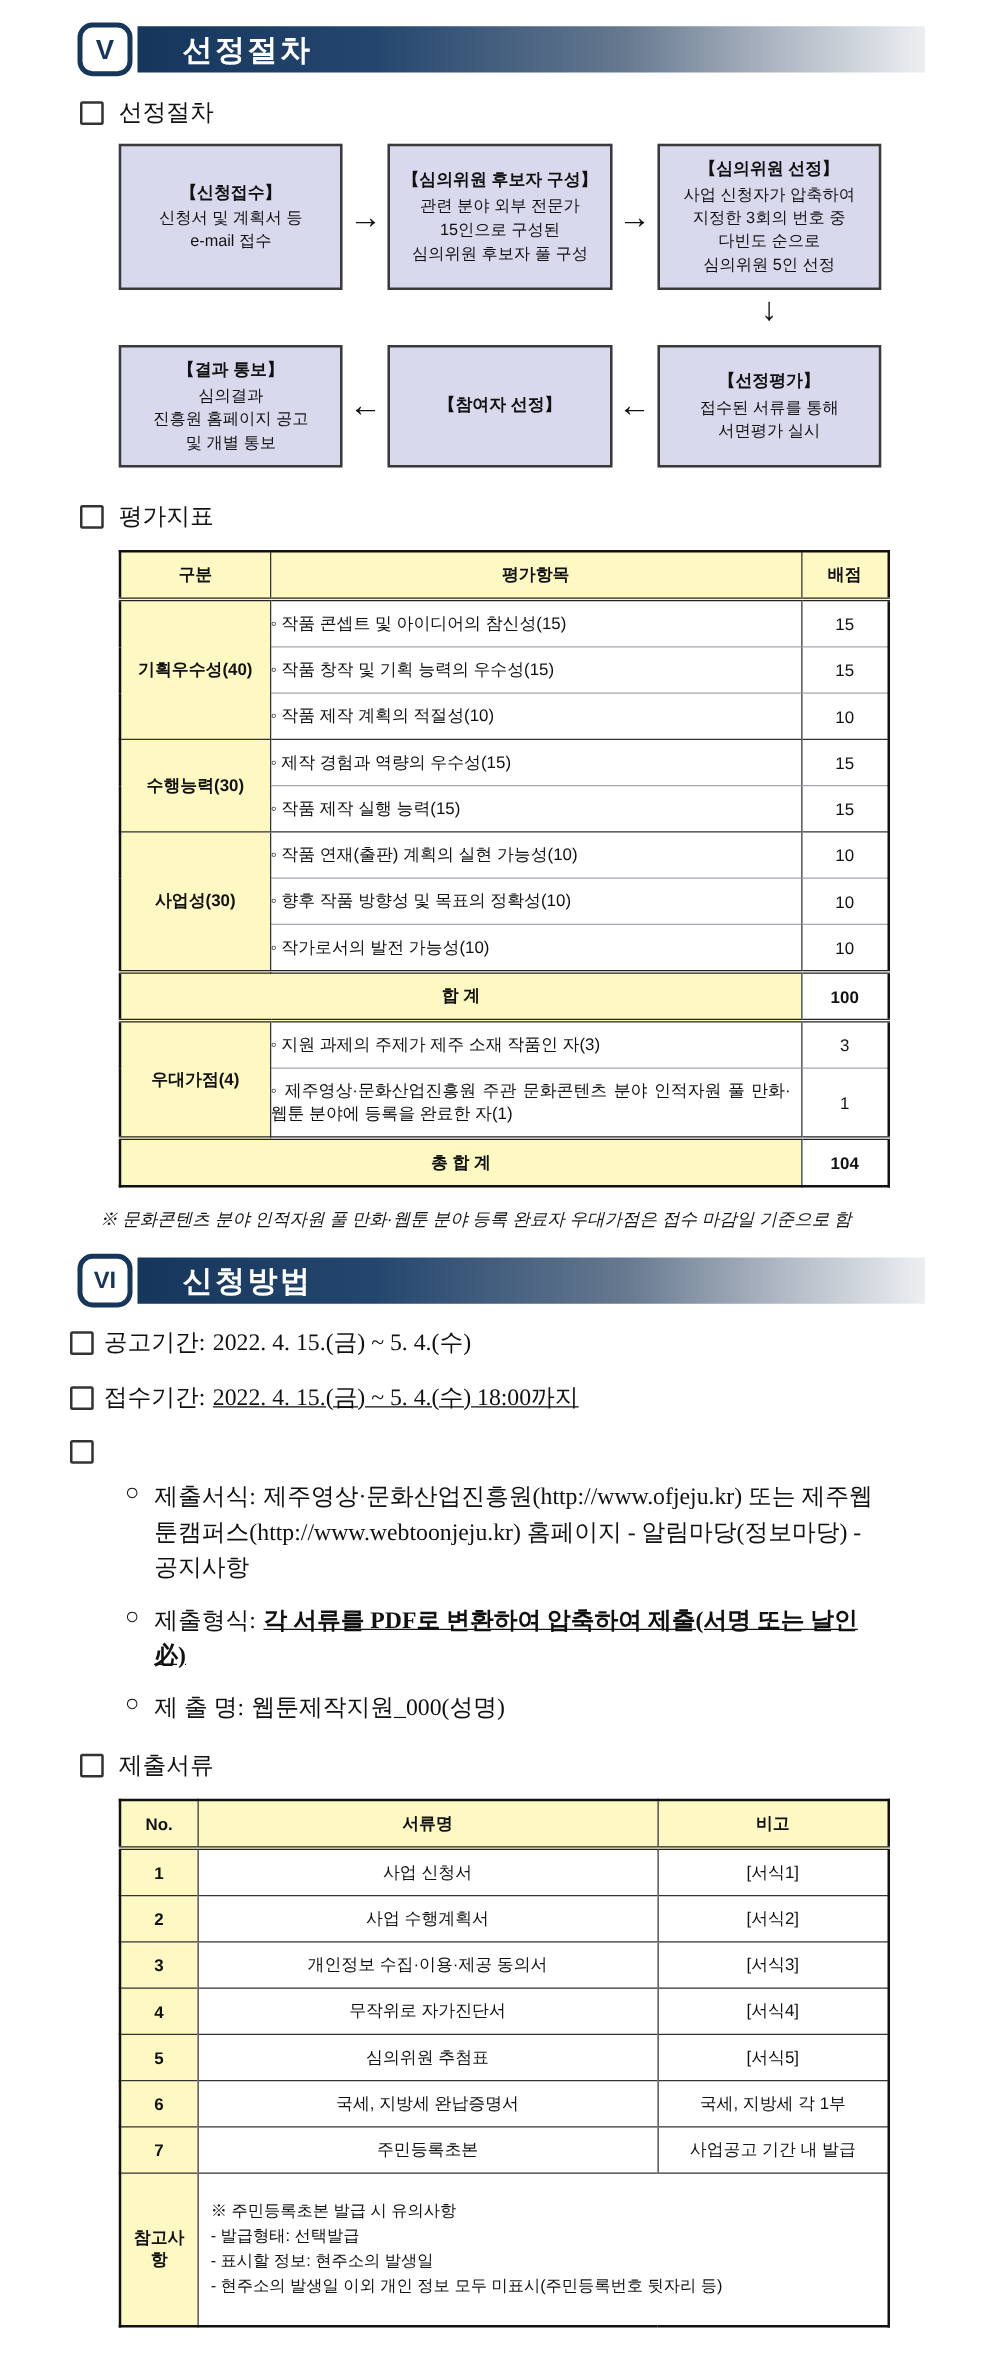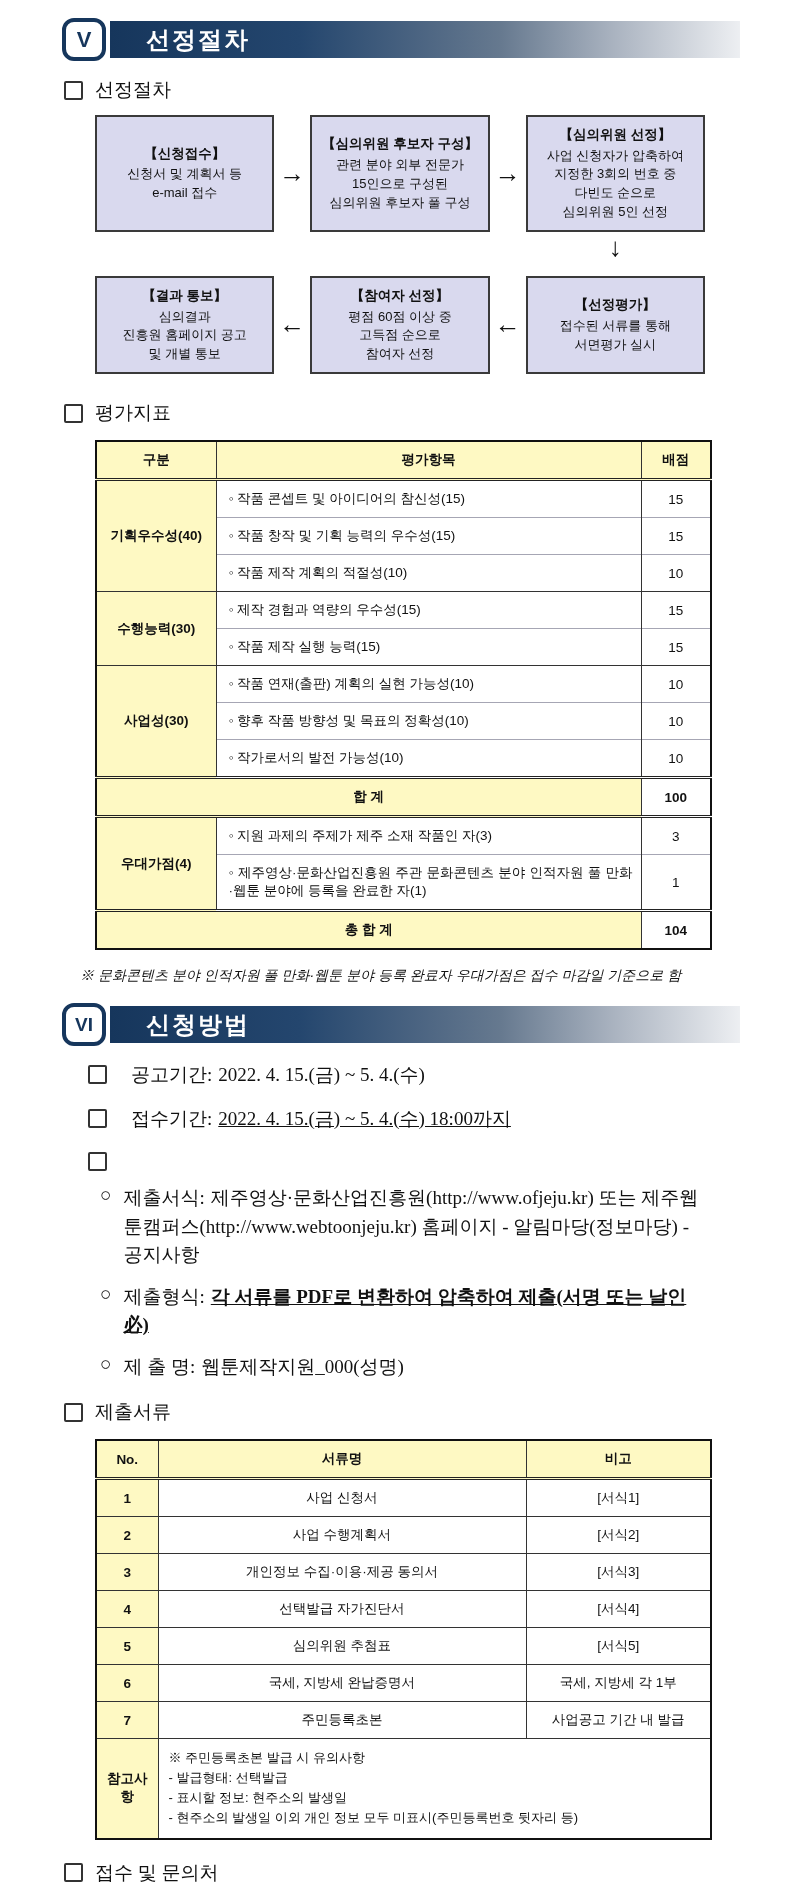--- a/index.html
+++ b/index.html
@@ -47,27 +47,27 @@
   table.tbl{border-collapse:collapse;table-layout:fixed;margin:14px 0 0 95px;font-size:13.5px;border:2px solid #111;}
   .tbl td,.tbl th{
     border-left:1px solid #333;border-right:1px solid #333;border-top:1px solid #333;border-bottom:none;
     padding:9px 8px;box-sizing:border-box;vertical-align:middle;
   }
   .lav{background:#fef9c3;}
   .c{text-align:center;}
   .b{font-weight:bold;}
   tr.thin td{border-top:1px solid #a6a6b4;}
   tr.dbl td{border-top:3px double #222;}
-  .eval .item{text-align:left;padding-left:12px;}
+  .eval .item{text-align:left;padding-left:0;}
   .eval .score{text-align:center;}
   .docs td{text-align:center;}
-  .docs .note-cell{text-align:left;white-space:pre-line;font-size:13px;line-height:1.55;padding:9px 10px;}
+  .docs .note-cell{text-align:left;white-space:pre-line;font-size:13px;line-height:1.55;padding:20px 10px;}
   
   .note-line{margin:17px 0 0 80px;font-size:14px;font-style:italic;}
-  .vi-line{margin:15px 0 0 76px;font-family:"Liberation Serif",serif;font-size:19px;display:flex;align-items:flex-start;gap:24px;padding-left:12px;}
+  .vi-line{margin:15px 0 0 44px;font-family:"Liberation Serif",serif;font-size:19px;display:flex;align-items:flex-start;gap:8px;padding-left:12px;}
   .vi-line .checkbox{margin-top:4px;}
   .sub-line{margin:13px 0 0 100px;font-family:"Liberation Serif",serif;font-size:19px;display:flex;align-items:flex-start;gap:12px;width:600px;}
   .o-marker{flex:none;}
   .sub-text{line-height:1.5;}
 </style>
 </head>
 <body>
 
 <div class="sec">
   <div class="sec-badge">V</div>
@@ -111,23 +111,20 @@
 <div class="flow">
   <div class="fbox">
     <div class="fbox-title">【결과 통보】</div>
     <div class="fbox-body">심의결과
 진흥원 홈페이지 공고
 및 개별 통보</div>
   </div>
   <div class="flow-arrow">←</div>
   <div class="fbox">
     <div class="fbox-title">【참여자 선정】</div>
-    <div class="fbox-body">평점 60점 이상 중
-고득점 순으로
-참여자 선정</div>
   </div>
   <div class="flow-arrow">←</div>
   <div class="fbox">
     <div class="fbox-title">【선정평가】</div>
     <div class="fbox-body">접수된 서류를 통해
 서면평가 실시</div>
   </div>
 </div>
 
 <div class="check-line" style="margin-top:26px;">
@@ -263,21 +260,21 @@
     <td>사업 수행계획서</td>
     <td>[서식2]</td>
   </tr>
   <tr>
     <td class="lav b">3</td>
     <td>개인정보 수집·이용·제공 동의서</td>
     <td>[서식3]</td>
   </tr>
   <tr>
     <td class="lav b">4</td>
-    <td>선택발급 자가진단서</td>
+    <td>무작위로 자가진단서</td>
     <td>[서식4]</td>
   </tr>
   <tr>
     <td class="lav b">5</td>
     <td>심의위원 추첨표</td>
     <td>[서식5]</td>
   </tr>
   <tr>
     <td class="lav b">6</td>
     <td>국세, 지방세 완납증명서</td>

